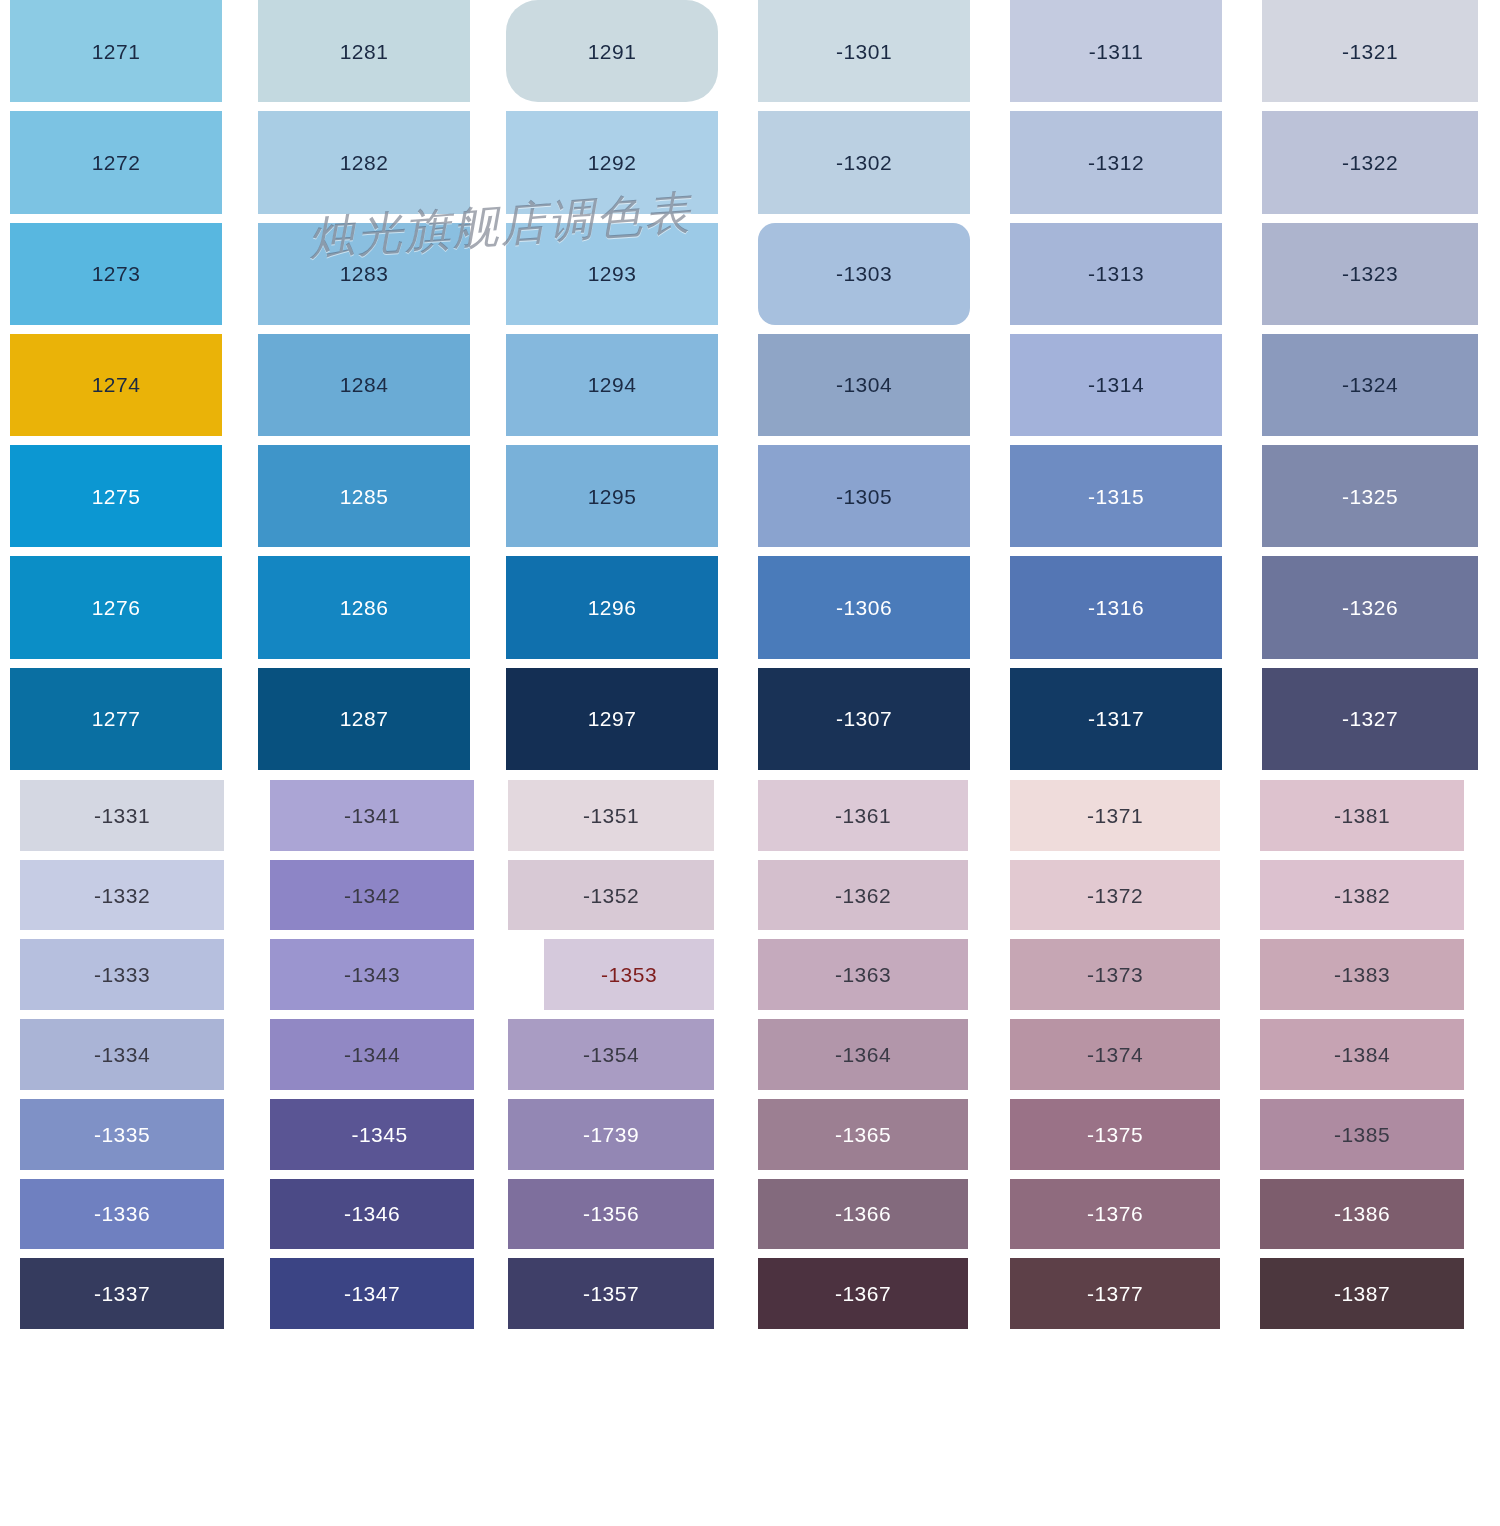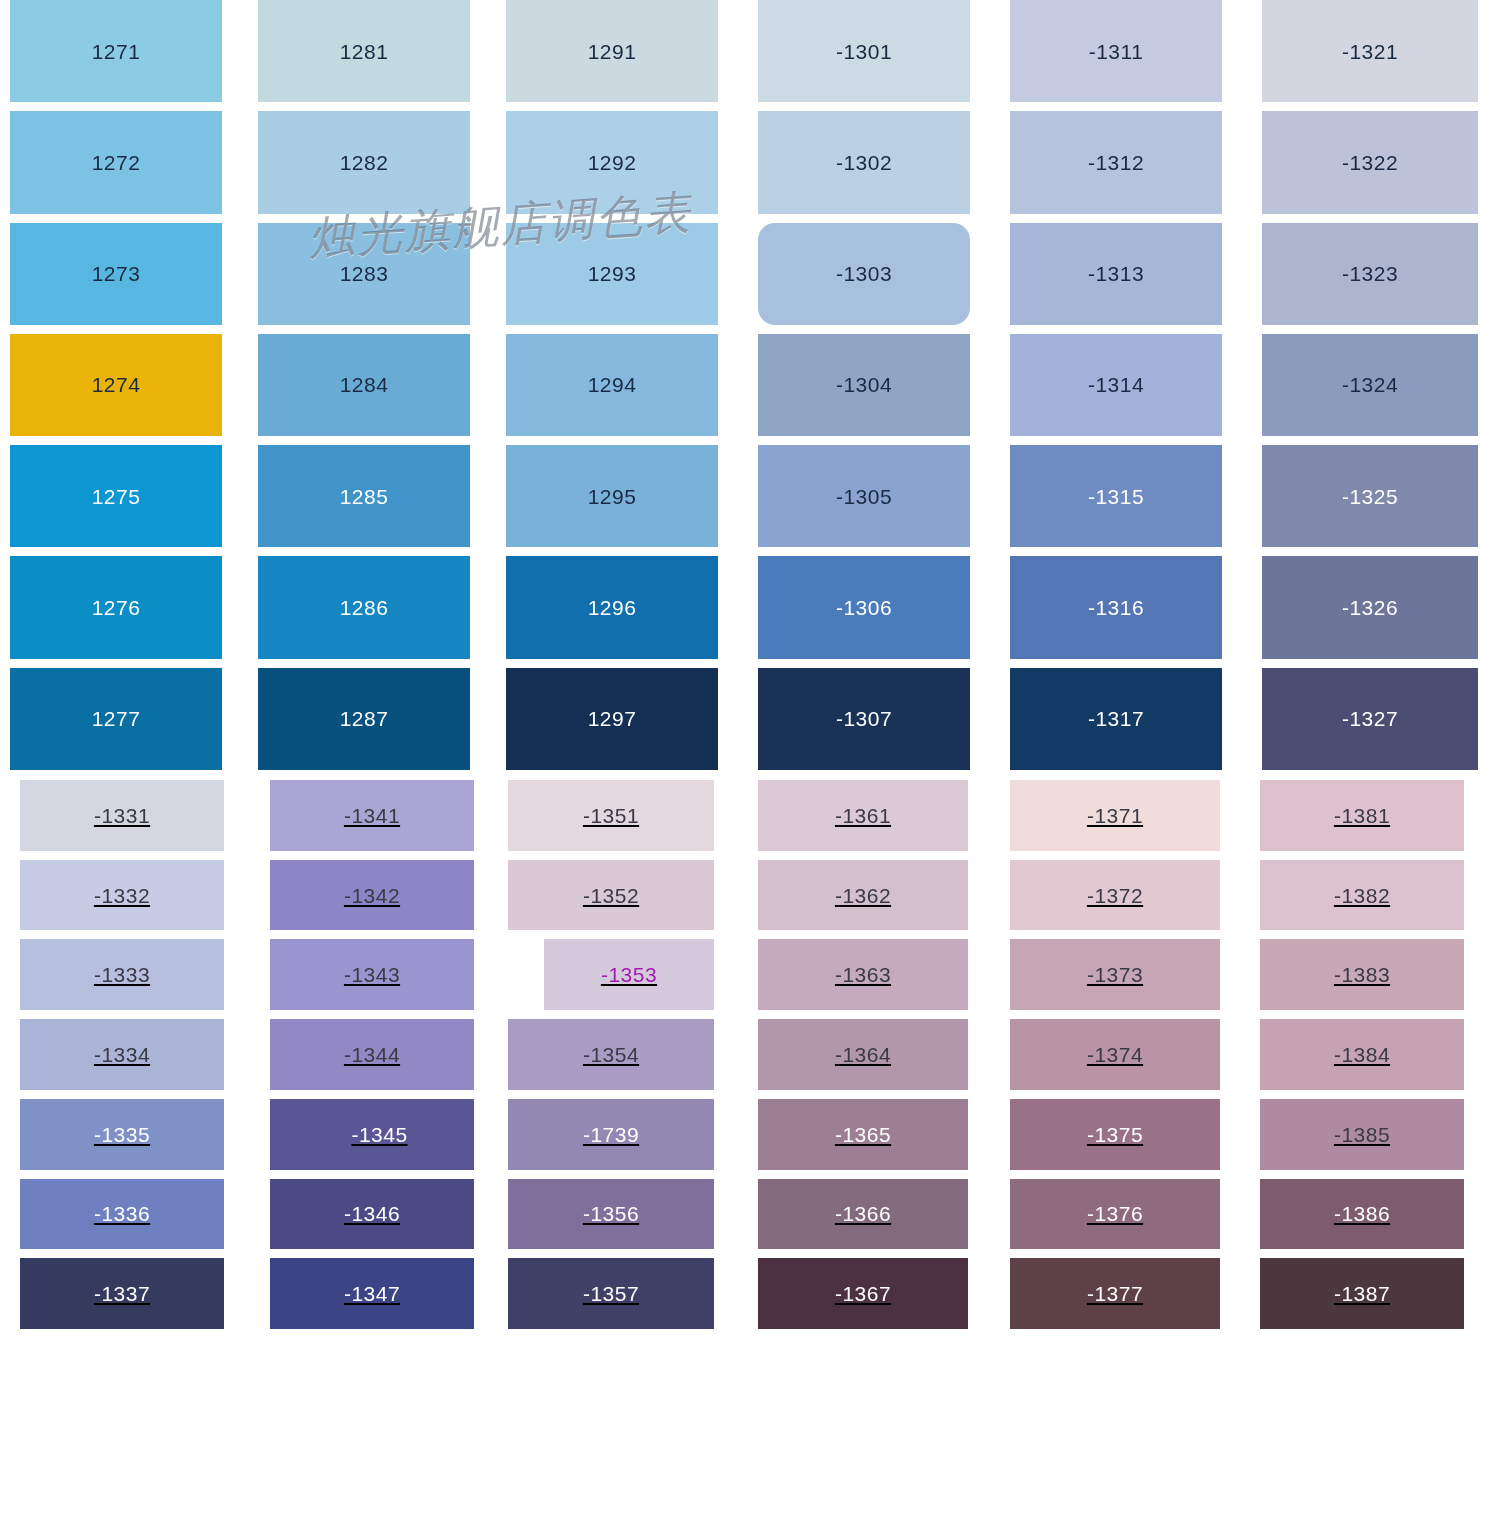--- a/index.html
+++ b/index.html
@@ -8,21 +8,21 @@
     background:#ffffff;
     font-family:"Liberation Sans","DejaVu Sans",sans-serif;
     overflow:hidden;
     position:relative;
   }
   #sheet{position:relative;width:1500px;height:1526px;}
 
   
   .section{position:absolute;left:0;width:1500px;}
   #section-top{top:0;height:770px;}
-  #section-bottom{top:780px;height:558px;text-decoration:underline;}
+  #section-bottom{top:780px;height:558px;}
 
   .grid{
     display:grid;
     grid-template-columns:repeat(6,1fr);
     width:100%;
     height:100%;
   }
   .col{
     display:flex;
     flex-direction:column;
@@ -132,21 +132,21 @@
             <span class="lbl">1285</span>
           </div>
           <div class="swatch" style="background: rgb(20, 134, 194); color: rgb(255, 255, 255);">
             <span class="lbl">1286</span>
           </div>
           <div class="swatch" style="background: rgb(8, 81, 127); color: rgb(255, 255, 255);">
             <span class="lbl">1287</span>
           </div>
         </div>
       <div class="col c3">
-          <div class="swatch" style="background: rgb(203, 218, 224); color: rgb(27, 42, 68);">
+          <div class="swatch" style="background: rgb(203, 218, 224); color: rgb(27, 42, 68); border-radius: 32px;">
             <span class="lbl">1291</span>
           </div>
           <div class="swatch" style="background: rgb(172, 208, 232); color: rgb(27, 42, 68);">
             <span class="lbl">1292</span>
           </div>
           <div class="swatch" style="background: rgb(156, 202, 231); color: rgb(27, 42, 68);">
             <span class="lbl">1293</span>
           </div>
           <div class="swatch" style="background: rgb(133, 184, 221); color: rgb(27, 42, 68);">
             <span class="lbl">1294</span>
@@ -281,21 +281,21 @@
             <span class="lbl">-1347</span>
           </div>
         </div>
       <div class="col c3">
           <div class="swatch" style="background: rgb(227, 216, 222); color: rgb(58, 58, 70);">
             <span class="lbl">-1351</span>
           </div>
           <div class="swatch" style="background: rgb(216, 201, 213); color: rgb(58, 58, 70);">
             <span class="lbl">-1352</span>
           </div>
-          <div class="swatch" style="background: rgb(213, 201, 220); color: #a21caf; margin-left: 36px;">
+          <div class="swatch" style="background: rgb(213, 201, 220); color: #7f1d1d; margin-left: 36px;">
             <span class="lbl">-1353</span>
           </div>
           <div class="swatch" style="background: rgb(169, 156, 195); color: rgb(58, 58, 70);">
             <span class="lbl">-1354</span>
           </div>
           <div class="swatch" style="background: rgb(147, 135, 180); color: rgb(255, 255, 255);">
             <span class="lbl">-1739</span>
           </div>
           <div class="swatch" style="background: rgb(126, 111, 157); color: rgb(255, 255, 255);">
             <span class="lbl">-1356</span>

